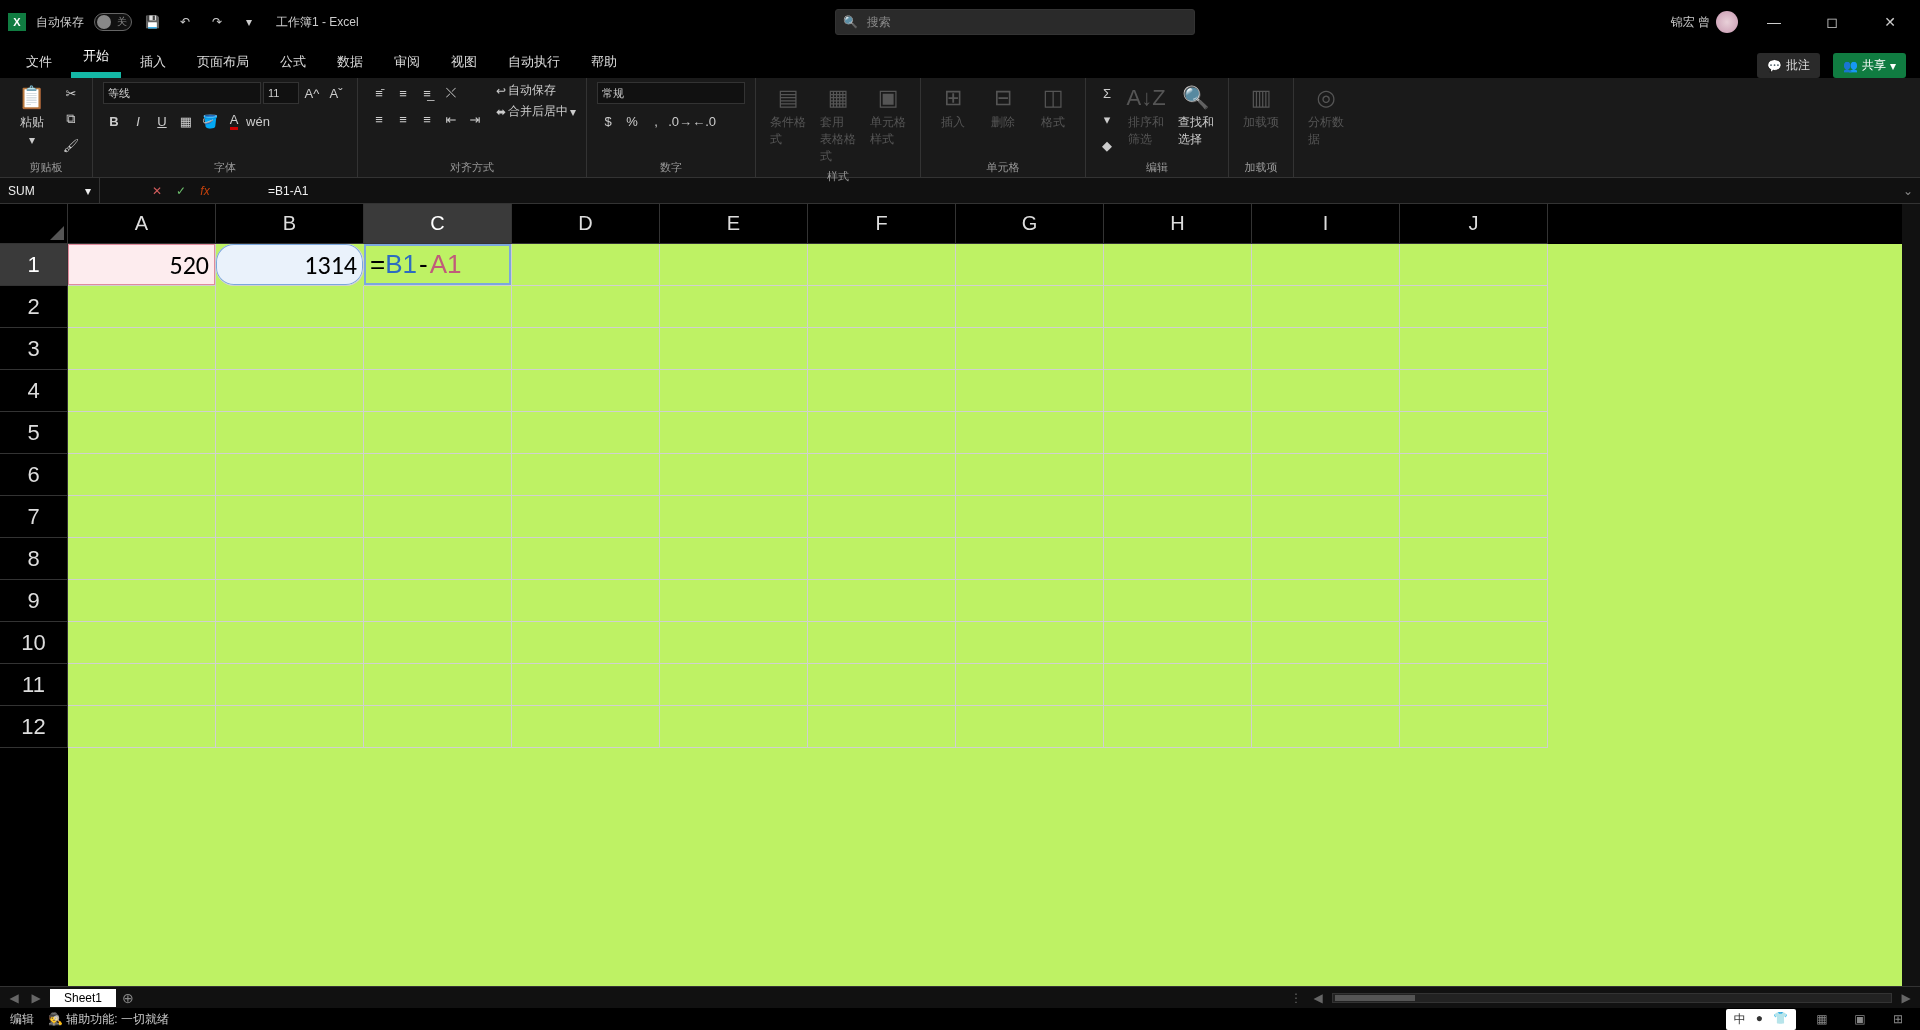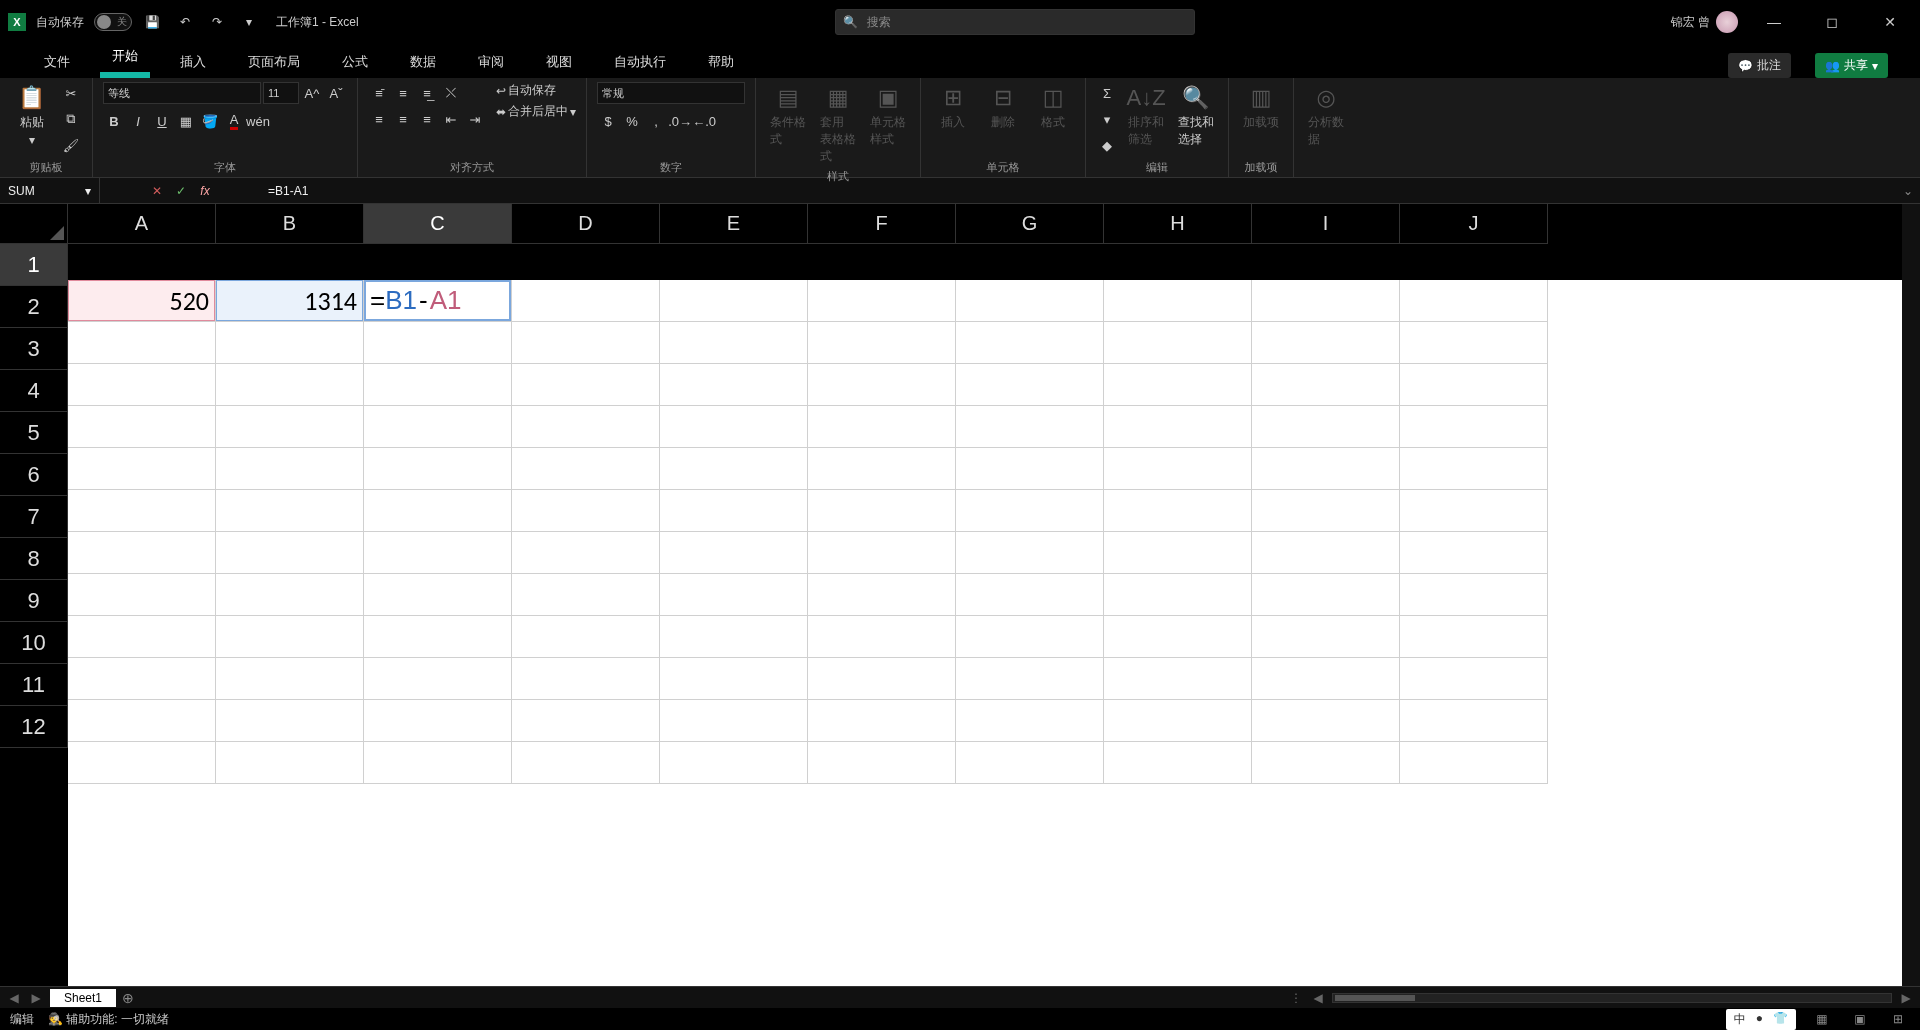--- a/index.html
+++ b/index.html
@@ -13,21 +13,21 @@
 .titlebar .toggle .txt{position:absolute;right:4px;font-size:10px;color:#888;}
 .titlebar .qat-btn{width:22px;text-align:center;color:#ccc;cursor:pointer;}
 .titlebar .title{margin-left:6px;}
 .titlebar .search{margin-left:auto;width:360px;height:26px;background:#2a2a2a;border:1px solid #333;border-radius:3px;display:flex;align-items:center;padding:0 8px;gap:8px;color:#888;}
 .titlebar .rspace{margin-left:auto;display:flex;align-items:center;gap:14px;}
 .titlebar .user{display:flex;align-items:center;gap:6px;text-align:center;}
 .titlebar .avatar{width:22px;height:22px;border-radius:50%;background:radial-gradient(circle,#e8d0d8,#c898b0);}
 .titlebar .winbtn{width:44px;text-align:center;font-size:14px;color:#ccc;cursor:pointer;}
 
 
-.tabs{height:34px;background:#000;display:flex;align-items:flex-end;padding:0 32px;gap:18px;}
+.tabs{height:34px;background:#000;display:flex;align-items:flex-end;padding:0 14px;gap:7px;}
 .tab{padding:7px 12px;color:#ddd;cursor:pointer;font-size:13px;}
 .tab.active{border-bottom:6px solid #14b8a6;color:#fff;}
 .tabs .spacer{flex:1;}
 .tabs .comments{background:#2a2a2a;padding:4px 10px;border-radius:3px;color:#ddd;display:flex;gap:4px;align-items:center;}
 .tabs .share{background:#107c41;padding:4px 10px;border-radius:3px;color:#fff;display:flex;gap:4px;align-items:center;margin-left:6px;}
 
 
 .ribbon{height:100px;background:#1a1a1a;border-bottom:1px solid #333;display:flex;}
 .group{border-right:1px solid #333;padding:4px 10px 2px;display:flex;flex-direction:column;}
 .group .body{flex:1;display:flex;align-items:flex-start;gap:6px;}
@@ -40,39 +40,39 @@
 .sel{height:22px;background:#111;border:1px solid #333;color:#ccc;padding:0 4px;font-size:11px;display:flex;align-items:center;}
 .row{display:flex;gap:2px;align-items:center;}
 
 
 .fbar{height:26px;background:#111;border-bottom:1px solid #333;display:flex;align-items:center;gap:40px;}
 .namebox{width:100px;height:100%;border-right:1px solid #333;display:flex;align-items:center;padding:0 8px;justify-content:space-between;color:#eee;}
 .fbtns{display:flex;gap:6px;padding:0 8px;align-items:center;}
 .fbtns .b{width:18px;text-align:center;color:#ccc;cursor:pointer;}
 .fbtns .cancel{color:#d05c5c;}
 .fbtns .enter{color:#6bbb6b;}
-.fbtns .fx{font-style:italic;color:#fca5a5;}
+.fbtns .fx{font-style:italic;color:#c2410c;}
 .formula-input{flex:1;padding:0 6px;color:#eee;}
 .fexpand{width:24px;text-align:center;color:#888;}
 
 
 .gridwrap{position:relative;background:#000;height:calc(100% - 44px - 34px - 100px - 26px - 22px - 22px);}
 .selectall{position:absolute;left:0;top:0;width:68px;height:40px;background:#000;border-right:1px solid #333;border-bottom:1px solid #333;}
 .selectall::after{content:"";position:absolute;right:3px;bottom:3px;width:0;height:0;border-left:14px solid transparent;border-bottom:14px solid #555;}
 .colheads{position:absolute;left:68px;top:0;right:18px;height:40px;display:flex;background:#000;}
 .ch{border-right:1px solid #333;border-bottom:1px solid #333;display:flex;align-items:center;justify-content:center;color:#ddd;font-size:20px;width:148px;}
 .ch.active{background:#3a3a3a;color:#fff;}
 .rowheads{position:absolute;left:0;top:40px;width:68px;bottom:0;background:#000;}
 .rh{height:42px;border-right:1px solid #333;border-bottom:1px solid #333;display:flex;align-items:center;justify-content:center;color:#ddd;font-size:22px;}
 .rh.active{background:#3a3a3a;color:#fff;}
-.cells{position:absolute;left:68px;top:40px;right:18px;bottom:0;background:#ffffff;margin-top:36px;}
+.cells{position:absolute;left:68px;top:40px;right:18px;bottom:0;background:#bef264;}
 .crow{display:flex;height:42px;}
 .cell{width:148px;height:100%;border-right:1px solid #d0d0d0;border-bottom:1px solid #d0d0d0;display:flex;align-items:center;justify-content:flex-end;padding:0 6px;font-size:26px;color:#000;font-family: "Calibri","Segoe UI",sans-serif;}
 .cell.refA{background:#fdecee;box-shadow: inset 0 0 0 1px #e08a9c;}
-.cell.refB{background:#eaf2fb;box-shadow: inset 0 0 0 1px #7ba7dd;}
+.cell.refB{background:#eaf2fb;box-shadow: inset 0 0 0 1px #7ba7dd; border-radius: 18px;}
 .cell.editing{box-shadow: inset 0 0 0 2px #7ba7dd;justify-content:flex-start;}
 .cell.editing .eq{color:#000;}
 .cell.editing .rb{color:#2d6cc0;}
 .cell.editing .minus{color:#000;padding:0 2px;}
 .cell.editing .ra{color:#c05c7a;}
 .vscroll{position:absolute;right:0;top:0;width:18px;bottom:0;background:#111;}
 
 
 .sheettabs{height:22px;background:#111;border-top:1px solid #333;display:flex;align-items:center;padding:0 6px;gap:6px;}
 .sheettabs .nav{color:#666;cursor:pointer;width:16px;text-align:center;}

